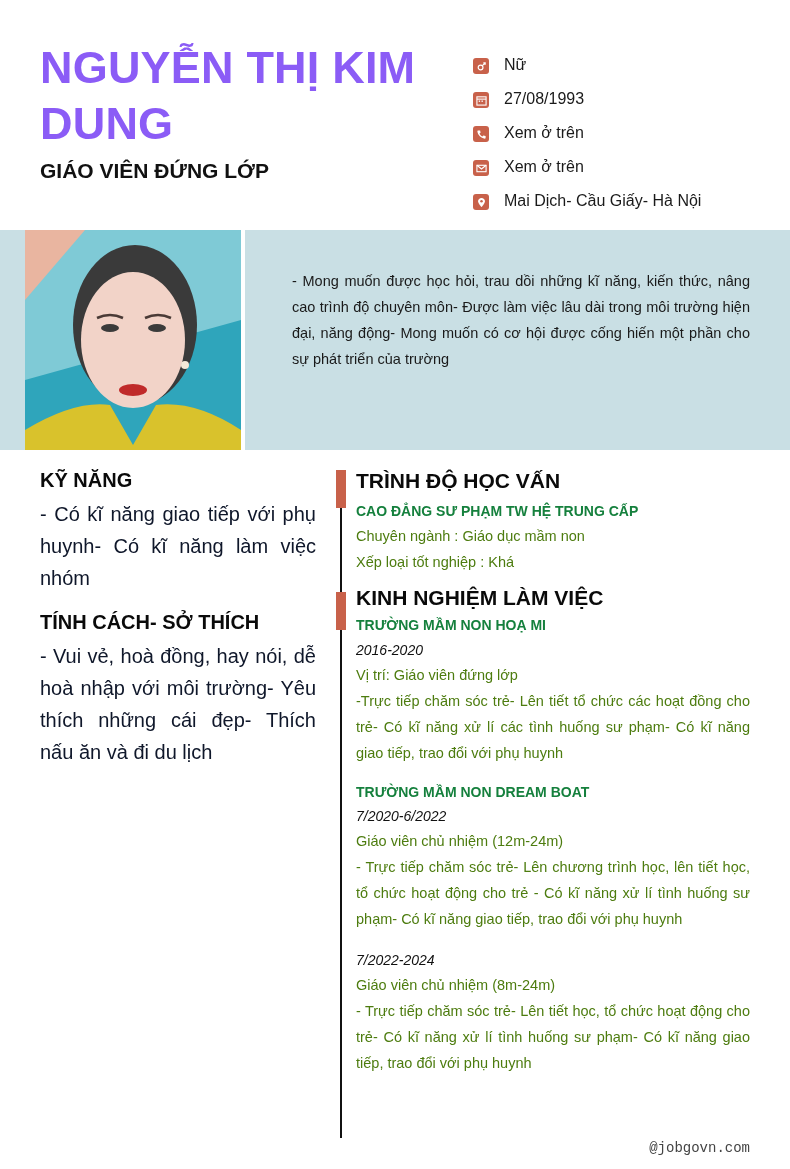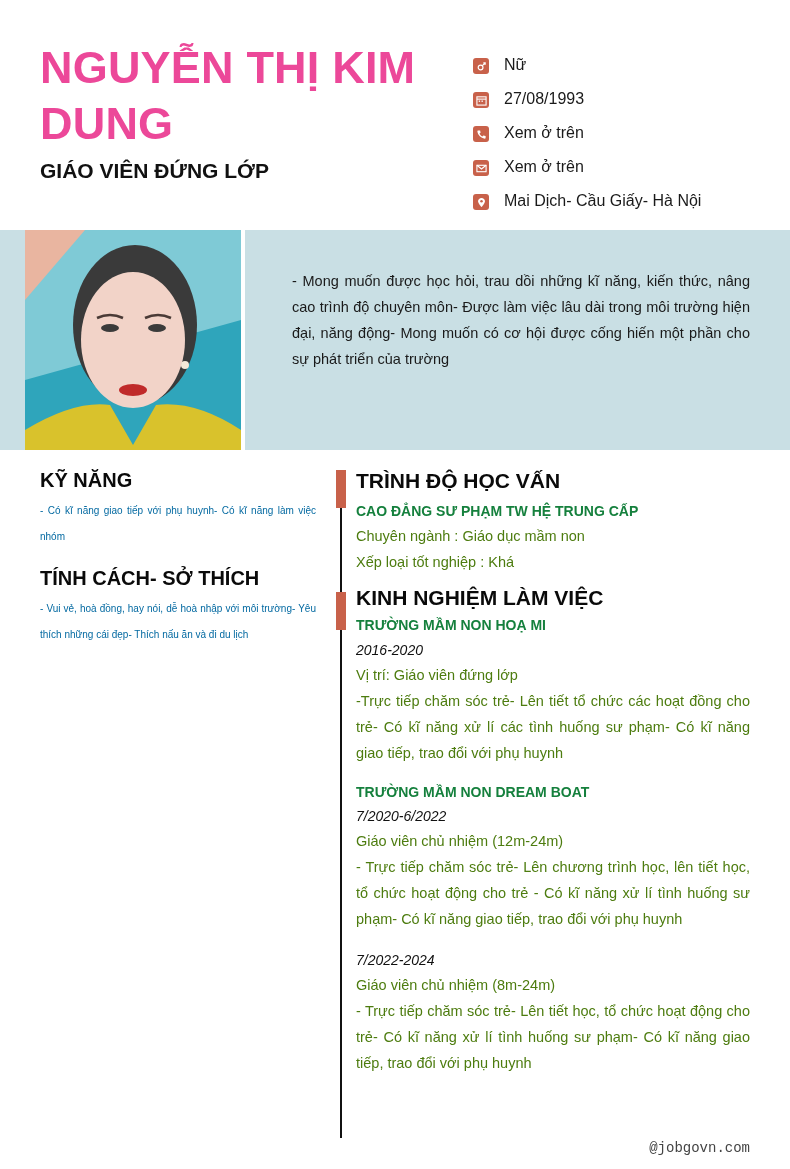--- a/index.html
+++ b/index.html
@@ -1,36 +1,36 @@
 <!DOCTYPE html>
 <html><head>
 <meta charset="utf-8">
 <style>
   * { box-sizing: border-box; margin: 0; padding: 0; }
   html, body { width: 790px; height: 1169px; background: #ffffff; overflow: hidden; }
   body { font-family: "Liberation Sans", "DejaVu Sans", sans-serif; color: #111; position: relative; }
 
   .header { position: absolute; left: 0; top: 0; width: 790px; height: 230px; }
-  .name { position: absolute; left: 40px; top: 40px; width: 400px; font-size: 45px; line-height: 56px; font-weight: bold; color: #ec4899; letter-spacing: 0.2px; }
+  .name { position: absolute; left: 40px; top: 40px; width: 400px; font-size: 45px; line-height: 56px; font-weight: bold; color: #8b5cf6; letter-spacing: 0.2px; }
   .job-title { position: absolute; left: 40px; top: 159px; font-size: 21px; font-weight: bold; color: #111; }
 
   .contact { position: absolute; left: 473px; top: 40px; }
   .contact-row { display: flex; align-items: flex-end; height: 34px; }
   .contact-icon { width: 16px; height: 16px; background: #c8614a; border-radius: 3px; margin-right: 15px; display: flex; align-items: center; justify-content: center; }
   .contact-icon svg { width: 11px; height: 11px; }
   .contact-text { font-size: 16px; color: #1a1a1a; }
 
   .band { position: absolute; left: 0; top: 230px; width: 790px; height: 220px; background: #c9dfe4; }
   .photo { position: absolute; left: 25px; top: 230px; width: 216px; height: 220px; overflow: hidden; background: #5fb8c8; }
   .divider-white { position: absolute; left: 241px; top: 230px; width: 4px; height: 220px; background: #ffffff; }
   .objective { position: absolute; left: 292px; top: 268px; width: 458px; font-size: 14.5px; line-height: 26px; color: #1a1a1a; text-align: justify; }
 
   .left-col { position: absolute; left: 40px; top: 466px; width: 276px; }
   .sec-title-left { font-size: 20px; font-weight: bold; color: #0a0a0a; line-height: 28px; }
-  .left-text { font-size: 10px; line-height: 26px; color: #0369a1; text-align: justify; }
+  .left-text { font-size: 20px; line-height: 32px; color: #0f172a; text-align: justify; }
 
   .timeline-line { position: absolute; left: 340px; top: 470px; width: 2px; height: 668px; background: #111; }
   .marker { position: absolute; left: 336px; width: 10px; height: 38px; background: #c8614a; }
 
   .right-col { position: absolute; left: 356px; top: 466px; width: 394px; }
   .sec-title-right { font-size: 21px; font-weight: bold; color: #0a0a0a; line-height: 30px; }
   .entry-title { font-size: 14px; font-weight: bold; color: #15803d; line-height: 24px; }
   .entry-date { font-size: 14px; font-style: italic; color: #111; line-height: 24px; }
   .entry-text { font-size: 14.5px; line-height: 26px; color: #4d7c0f; text-align: justify; }
 

